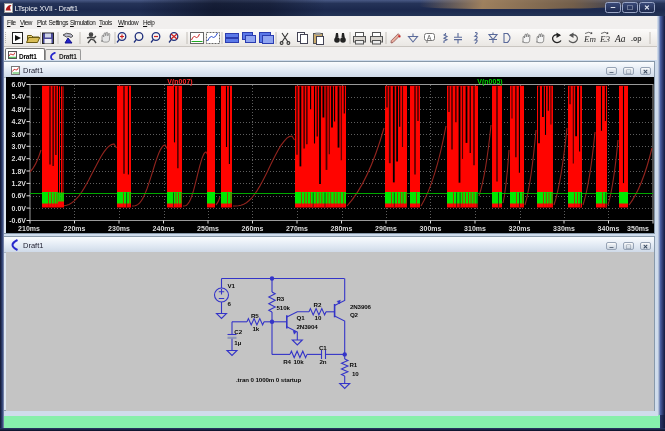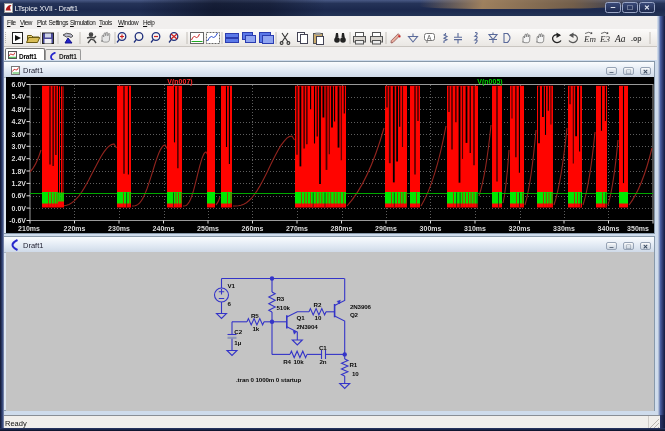--- a/index.html
+++ b/index.html
@@ -504,23 +504,16 @@
 <text x="318.9" y="350.4">C1</text>
 <text x="319.4" y="363.5">2n</text>
 <text x="283.2" y="363.5">R4</text>
 <text x="293.5" y="363.5">10k</text>
 <text x="349.4" y="367.3">R1</text>
 <text x="351.9" y="375.7">10</text>
 <text x="236" y="381.5">.tran 0 1000m 0 startup</text>
 </g>
 </g>
     </svg>
-<div class="abs" style="left:3px;top:415px;width:659px;height:13px;background:#f1efec;border-top:1px solid #8a8f96">
-<div class="abs" style="left:2px;top:3px;font-size:7.5px;color:#111">Ready</div>
-<div class="abs" style="left:645px;top:0;width:1px;height:13px;background:#d0ccc8"></div>
-<svg class="abs" style="left:646px;top:2px" width="11" height="11">
-        <path d="M10,1 L1,10 M10,5 L5,10 M10,9 L9,10" stroke="#b8b4ae" stroke-width="1"></path>
-      </svg>
-</div>
 <div class="abs" style="left:0;top:16px;width:3.5px;height:415px;background:linear-gradient(90deg,#0e1430,#35477a 60%,#8894b4)"></div>
 <div class="abs" style="left:657px;top:16px;width:8px;height:399px;background:linear-gradient(90deg,#dfe8f2 0px,#aebdd8 1.5px,#4a5fa0 3.5px,#2a3668 6px,#131a3c 8px)"></div>
 <div class="abs" style="left:660px;top:415px;width:5px;height:13px;background:linear-gradient(90deg,#2a3668,#131a3c)"></div>
 <div class="abs" style="left:0;top:427.5px;width:665px;height:3.5px;background:linear-gradient(180deg,#2b3a68,#0a0f26)"></div>
 </div>
 </body></html>

